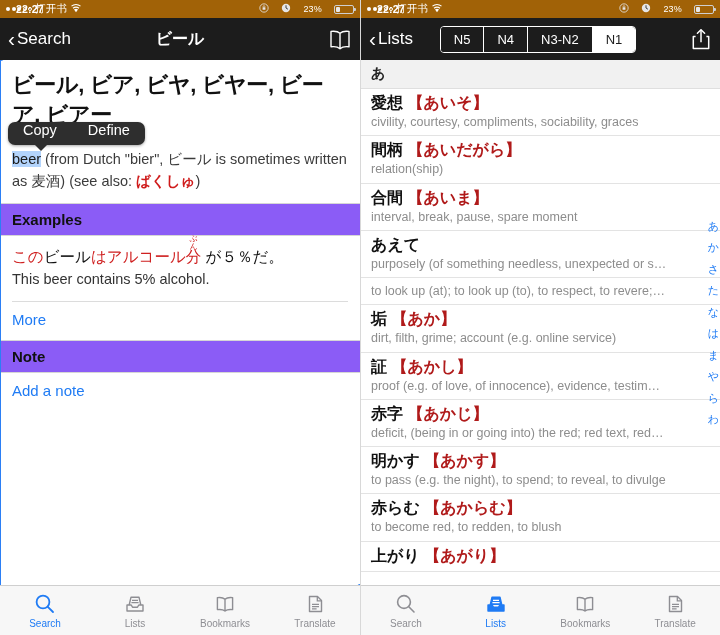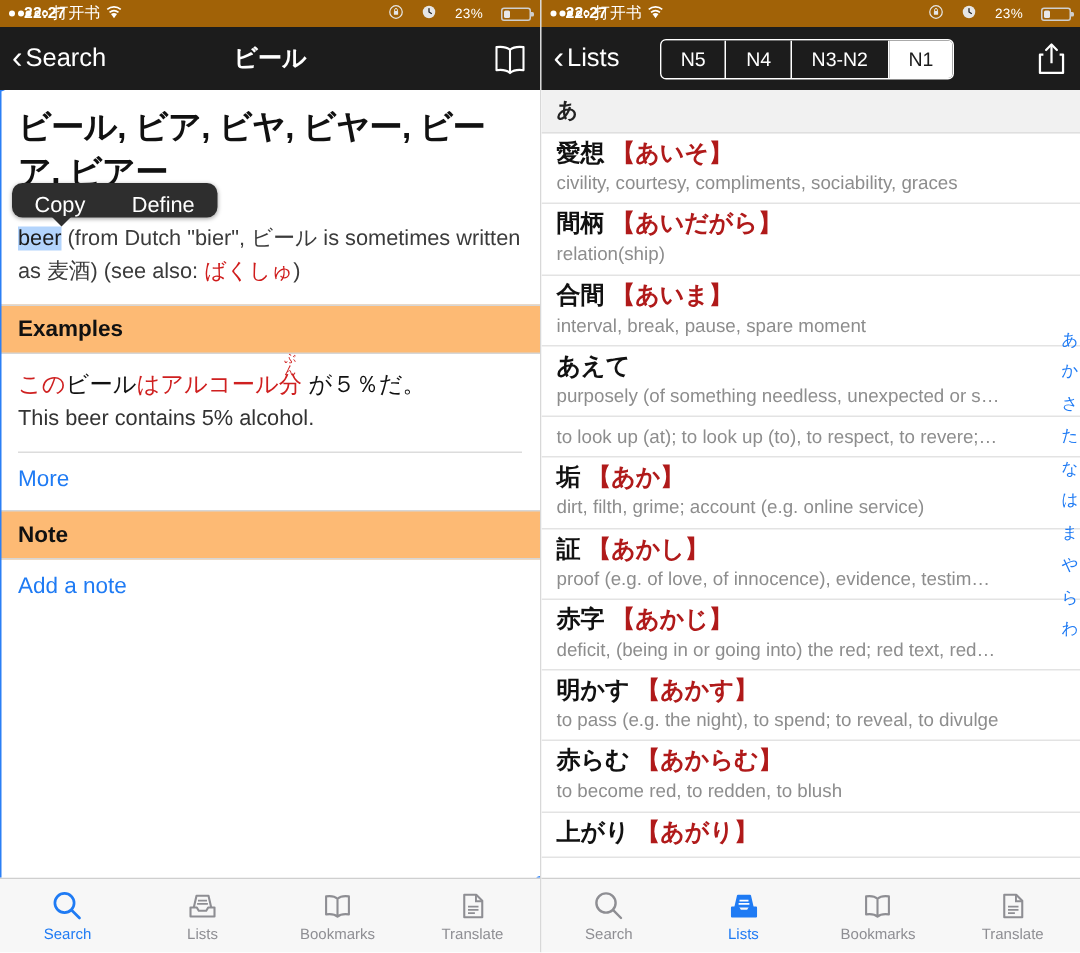--- a/index.html
+++ b/index.html
@@ -59,44 +59,44 @@
 
   
   .content { flex: 1; overflow: hidden; position: relative; background: #fff; }
   .headword {
     font-size: 22px; font-weight: bold; line-height: 1.35;
     padding: 10px 12px 0 12px; color: #111; letter-spacing: -.3px;
   }
   .pos { font-style: italic; font-size: 14px; color: #7b7b7b; padding: 2px 12px 0; }
   .definition { font-size: 14.5px; line-height: 1.5; color: #3b3b3b; padding: 2px 12px 10px; }
   .def-sel { background: #b3d4fc; color: #1b1b1b; position: relative; }
-  .kuro { color: #cf1b1b; font-weight: normal; }
+  .kuro { color: #cf1b1b; font-weight: bold; }
   .handle { position: absolute; width: 9px; height: 9px; background: #2b7ff5; border-radius: 50%; }
   .handle.start { left: -4px; top: -8px; }
   .handle.end { right: -5px; bottom: -8px; }
   .caret { position: absolute; width: 2px; background: #2b7ff5; top: -3px; bottom: -3px; }
   .caret.l { left: -1px; }
 
   
   .popup {
     position: absolute; left: 8px; top: 62px; background: #2e2e2e; border-radius: 7px;
-    display: flex; align-items: flex-end; height: 23px; z-index: 20; box-shadow: 0 1px 3px rgba(0,0,0,.35);
+    display: flex; align-items: flex-start; height: 23px; z-index: 20; box-shadow: 0 1px 3px rgba(0,0,0,.35);
   }
   .popup .pitem {
     color: #fff; font-size: 14.5px; display: flex; align-items: center; justify-content: center;
     padding: 0 15px; cursor: pointer;
   }
   .popup .psep { width: 1px; background: #5a5a5a; margin: 5px 0; }
   .popup::after {
     content: ""; position: absolute; left: 26px; bottom: -6px; width: 0; height: 0;
     border-left: 7px solid transparent; border-right: 7px solid transparent; border-top: 7px solid #2e2e2e;
   }
 
   .section-header {
-    background: #fdba74; border-top: 1px solid #d6d6d6; border-bottom: 1px solid #d6d6d6;
+    background: #8b5cf6; border-top: 1px solid #d6d6d6; border-bottom: 1px solid #d6d6d6;
     font-size: 15px; font-weight: bold; color: #111; padding: 7px 12px;
   }
   .example { padding: 10px 12px 8px; }
   .ex-jp { font-size: 15.5px; color: #111; line-height: 1.45; }
   .ex-jp .red { color: #cf2020; }
   .ruby-wrap { display: inline-block; position: relative; }
   .ruby-wrap .rt { position: absolute; left: 0; right: 0; top: -11px; font-size: 8px; color: #cf2020; text-align: center; line-height: 1; }
   .ex-en { font-size: 14.5px; color: #333; padding-top: 3px; }
   .sep-line { height: 1px; background: #dcdcdc; margin: 6px 12px 0; }
   .link { color: #1f7bf4; font-size: 15px; padding: 9px 12px 12px; cursor: pointer; }

